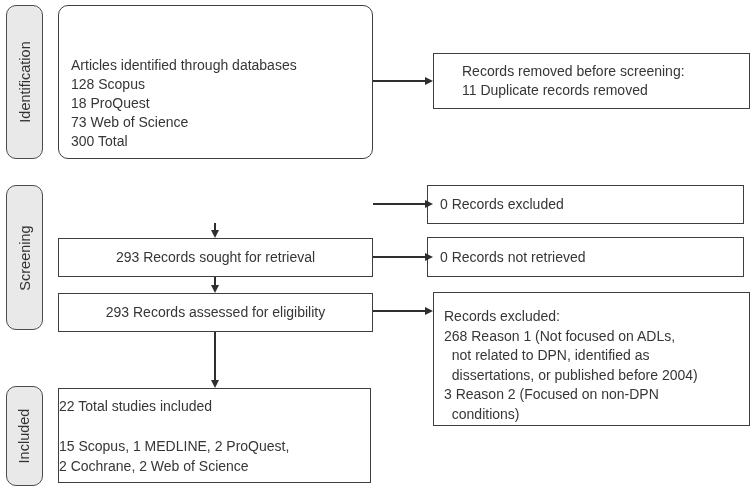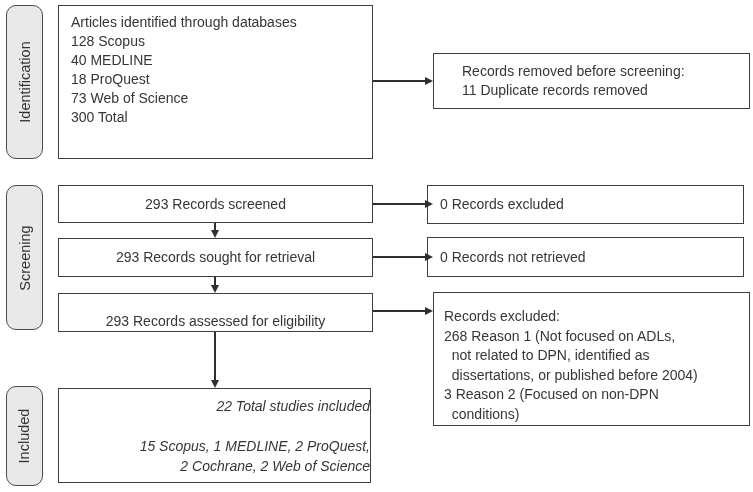--- a/index.html
+++ b/index.html
@@ -49,39 +49,39 @@
     box-sizing: border-box;
     display: flex;
     flex-direction: column;
     line-height: 19px;
   }
   .box .line-item { white-space: pre; }
 
   #box-identified {
     left: 58px; top: 5px; width: 315px; height: 154px;
     padding: 7px 12px;
-    justify-content: flex-start;
+    justify-content: flex-end;
+    border-radius: 10px;
   }
   #box-screened, #box-sought, #box-assessed {
     left: 58px; width: 315px;
     align-items: center;
     justify-content: center;
     text-align: center;
   }
   #box-screened  { top: 185px; height: 38px; }
   #box-sought    { top: 238px; height: 39px; }
-  #box-assessed  { top: 293px; height: 39px; justify-content: flex-end; }
+  #box-assessed  { top: 293px; height: 39px; }
 
   #box-included {
     left: 58px; top: 388px; width: 313px; height: 95px;
-    align-items: flex-end;
+    align-items: flex-start;
     justify-content: center;
     text-align: center;
     line-height: 20px;
-    font-style: italic;
   }
 
   #box-removed {
     left: 433px; top: 53px; width: 317px; height: 56px;
     padding: 0 28px;
     justify-content: center;
   }
   #box-excluded-screening, #box-not-retrieved {
     left: 427px; width: 317px;
     padding: 0 12px;
@@ -147,29 +147,25 @@
   <div class="stage" id="stage-screening">
     <span>Screening</span>
   </div>
   <div class="stage" id="stage-included">
     <span>Included</span>
   </div>
 
   <div class="box" id="box-identified">
       <div class="line-item">Articles identified through databases</div>
       <div class="line-item">128 Scopus</div>
-      <div class="line-item">40 MEDLINE</div>
       <div class="line-item">18 ProQuest</div>
       <div class="line-item">73 Web of Science</div>
       <div class="line-item">300 Total</div>
     </div>
 
-  <div class="box" id="box-screened">
-    <span>293 Records screened</span>
-  </div>
 
   <div class="box" id="box-sought">
     <span>293 Records sought for retrieval</span>
   </div>
 
   <div class="box" id="box-assessed">
     <span>293 Records assessed for eligibility</span>
   </div>
 
   <div class="box" id="box-included">

